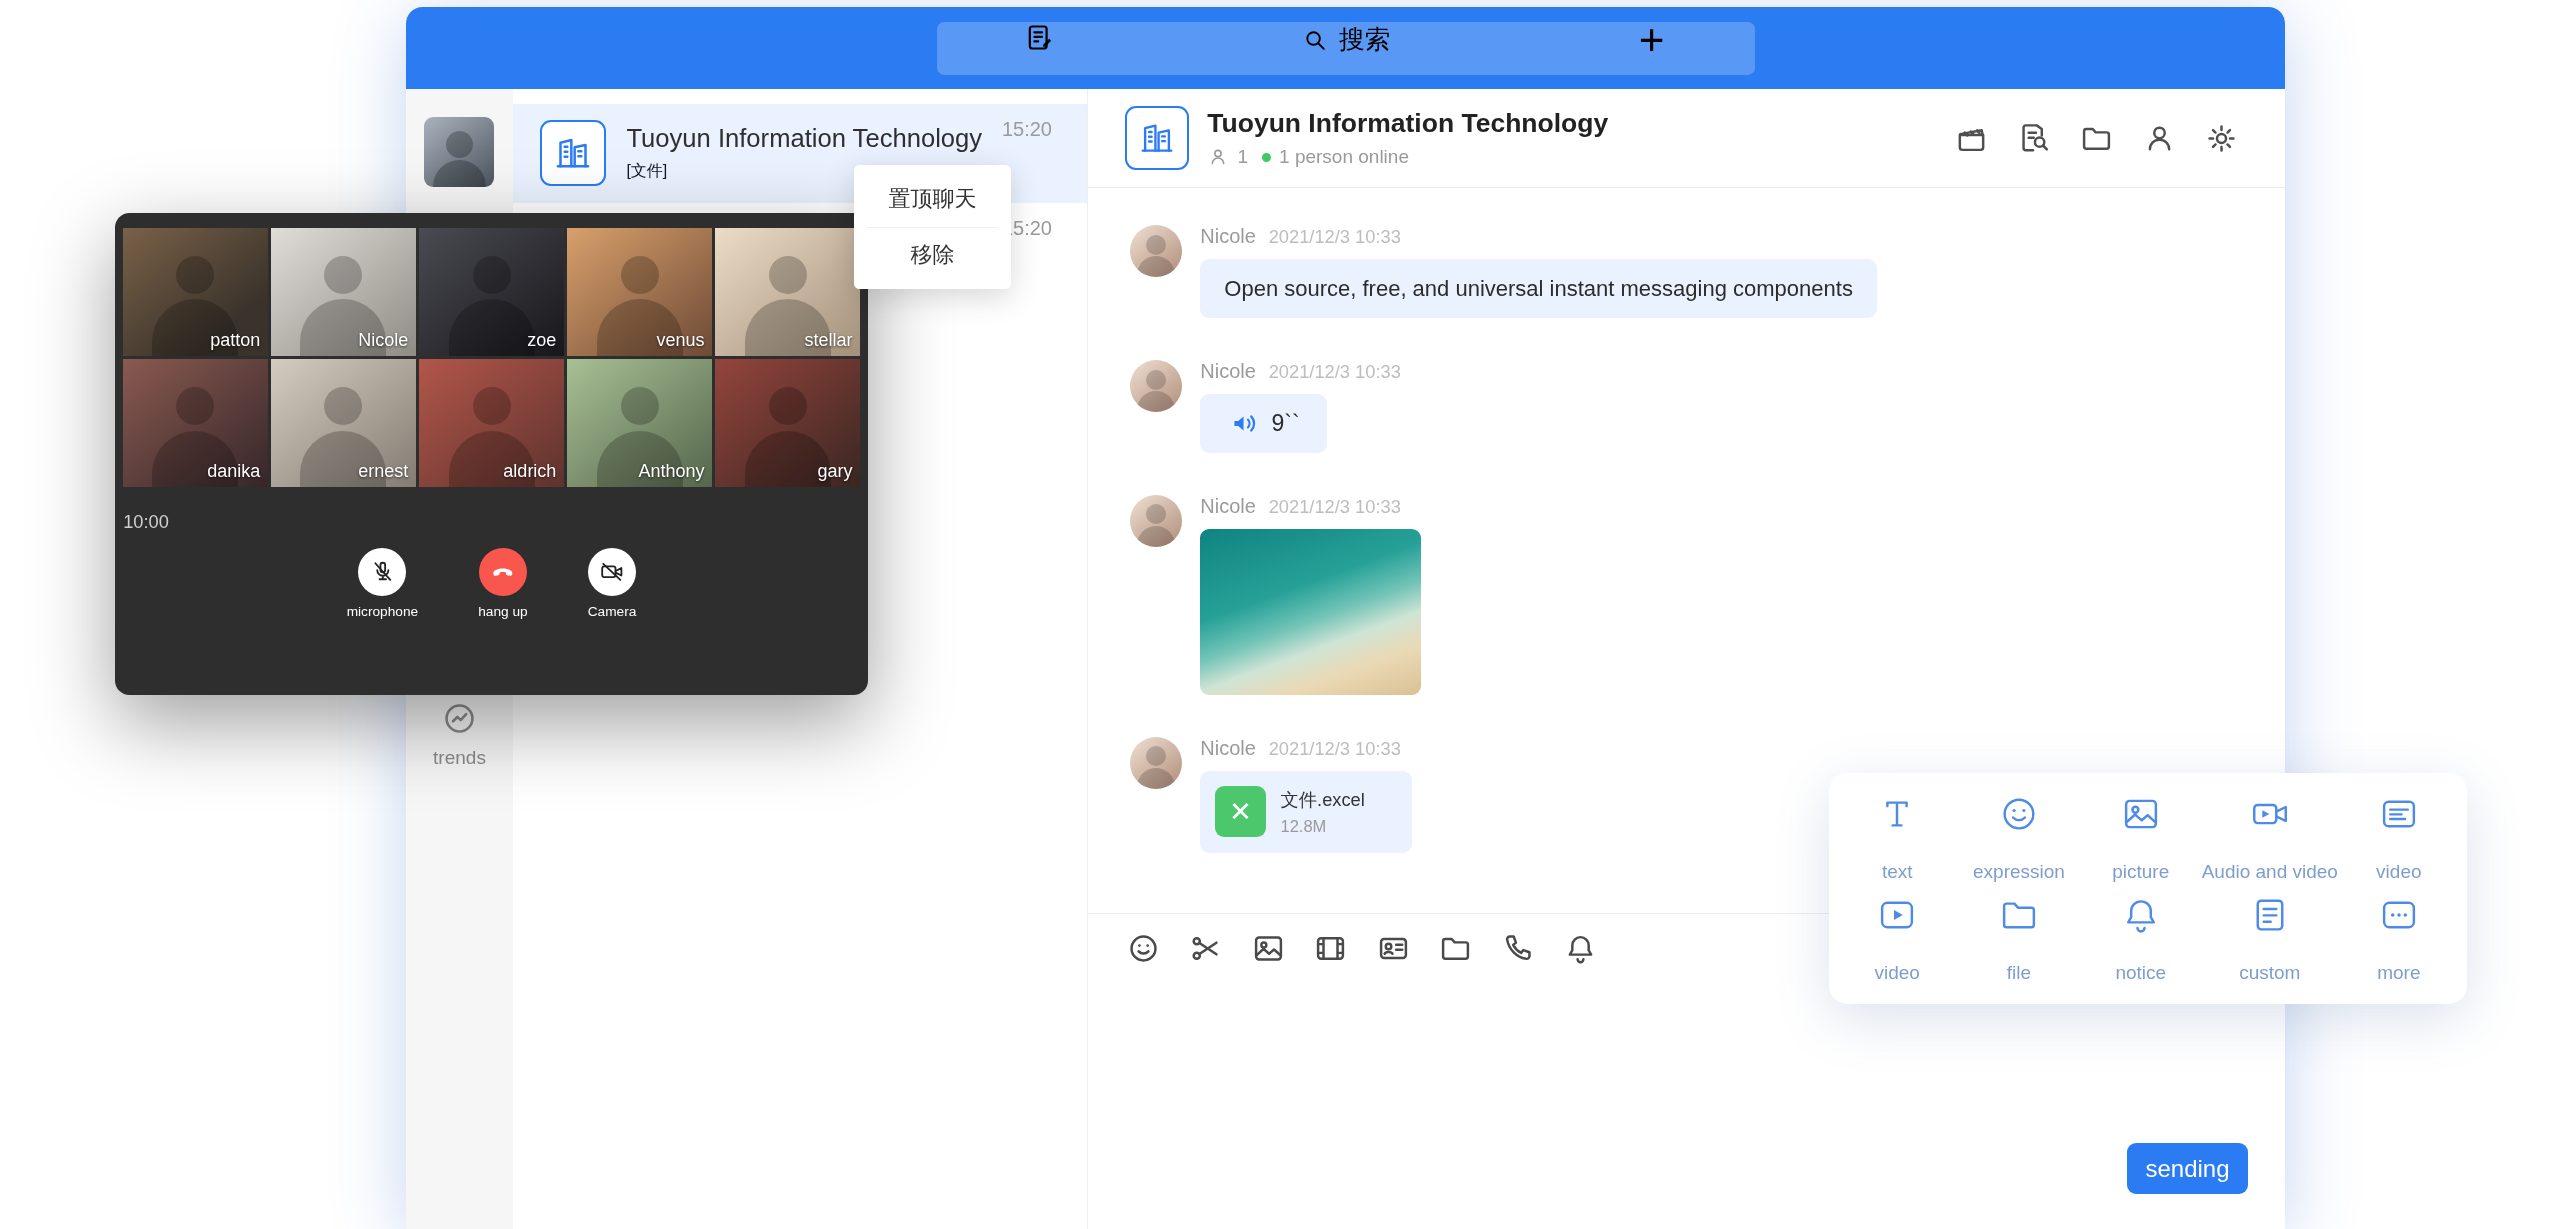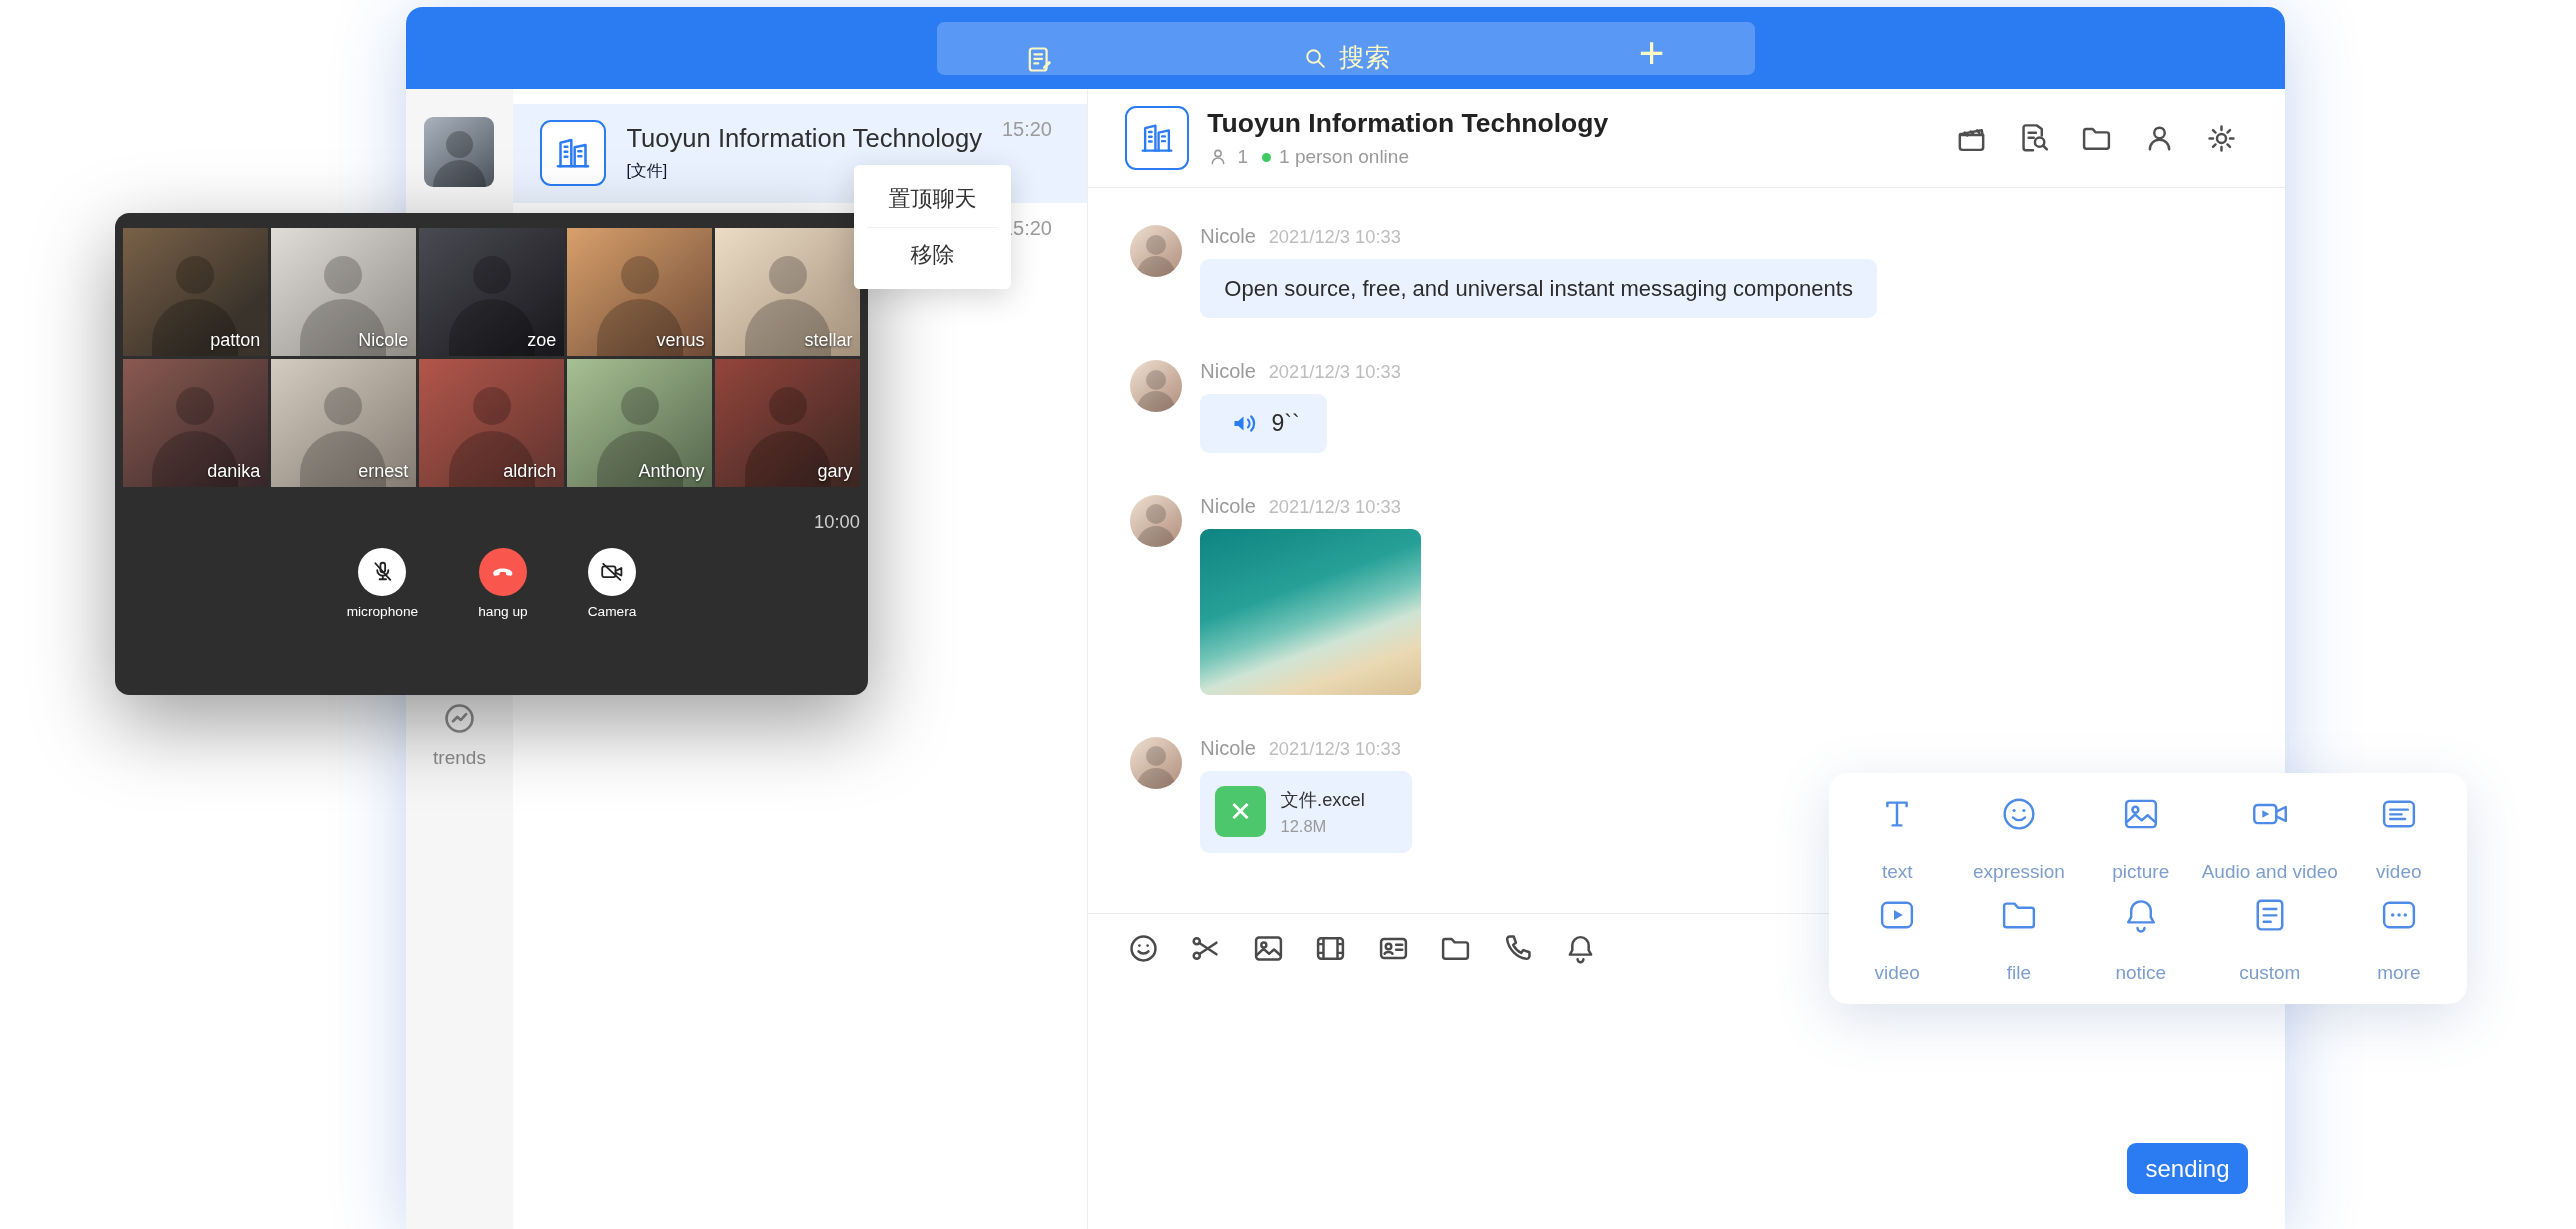--- a/index.html
+++ b/index.html
@@ -8,21 +8,21 @@
   .icon{fill:none;stroke:currentColor;stroke-width:1.7;stroke-linecap:round;stroke-linejoin:round}
 
   
   .app{position:absolute;left:406px;top:7.3px;width:1879px;height:1222px;background:#fff;
        border-radius:16.5px 16.5px 0 0;box-shadow:0 11px 73px rgba(43,100,210,.28);
        display:flex;flex-direction:column;overflow:hidden;z-index:10}
 
   
   .topbar{height:82px;flex:0 0 auto;background:#2B7BF3;display:flex;align-items:center;justify-content:center}
   .search-pill{width:818px;height:53px;background:rgba(255,255,255,.22);border-radius:7.3px;
-               display:flex;align-items:flex-end;color:#fef9c3}
+               display:flex;align-items:flex-start;color:#000000}
   .pill-btn{width:206px;display:flex;align-items:center;justify-content:center;cursor:pointer}
   .pill-btn svg{width:31px;height:31px}
   .pill-search{flex:1;display:flex;align-items:center;justify-content:center;gap:11px;font-size:25.6px;cursor:pointer}
   .pill-search svg{width:27.4px;height:27.4px}
   .plus-glyph{font-size:44px;font-weight:300;line-height:1;margin-top:-3.7px}
 
   .app-body{flex:1;display:flex;min-height:0}
 
   
   .rail{width:107px;flex:0 0 auto;background:#F6F6F6;position:relative}
@@ -116,21 +116,21 @@
   .vthumb:nth-child(1){background:linear-gradient(140deg,#7a6148,#3a332b 75%)}
   .vthumb:nth-child(2){background:linear-gradient(140deg,#e0ddd8,#8f8c86)}
   .vthumb:nth-child(3){background:linear-gradient(140deg,#4a4a52,#17171b)}
   .vthumb:nth-child(4){background:linear-gradient(140deg,#d8a06b,#6e4a36)}
   .vthumb:nth-child(5){background:linear-gradient(140deg,#ecdcc6,#a3907b)}
   .vthumb:nth-child(6){background:linear-gradient(140deg,#8a5a50,#35262a)}
   .vthumb:nth-child(7){background:linear-gradient(140deg,#d4ccc0,#847c72)}
   .vthumb:nth-child(8){background:linear-gradient(140deg,#b3564a,#5e332e)}
   .vthumb:nth-child(9){background:linear-gradient(140deg,#a8c094,#55664c)}
   .vthumb:nth-child(10){background:linear-gradient(140deg,#94453c,#3a2622)}
-  .call-time{margin-top:24px;text-align:right;color:#cfcfcf;font-size:18.3px}
+  .call-time{margin-top:24px;text-align:left;color:#cfcfcf;font-size:18.3px}
   .call-controls{display:flex;justify-content:center;gap:60px;margin-top:14.6px}
   .ctrl{display:flex;flex-direction:column;align-items:center;gap:8.2px;color:#fff;font-size:13.7px}
   .ctrl-circle{width:48px;height:48px;border-radius:50%;background:#fff;color:#222;display:flex;
                align-items:center;justify-content:center;cursor:pointer}
   .ctrl-circle.red{background:#F9564E;color:#fff}
   .ctrl-circle svg{width:25.6px;height:25.6px}
 
   
   .action-panel{position:absolute;left:1829px;top:773px;width:638px;height:231px;background:#fff;border-radius:18.3px;
                 box-shadow:0 14.6px 55px rgba(80,110,160,.20);z-index:70;display:grid;

